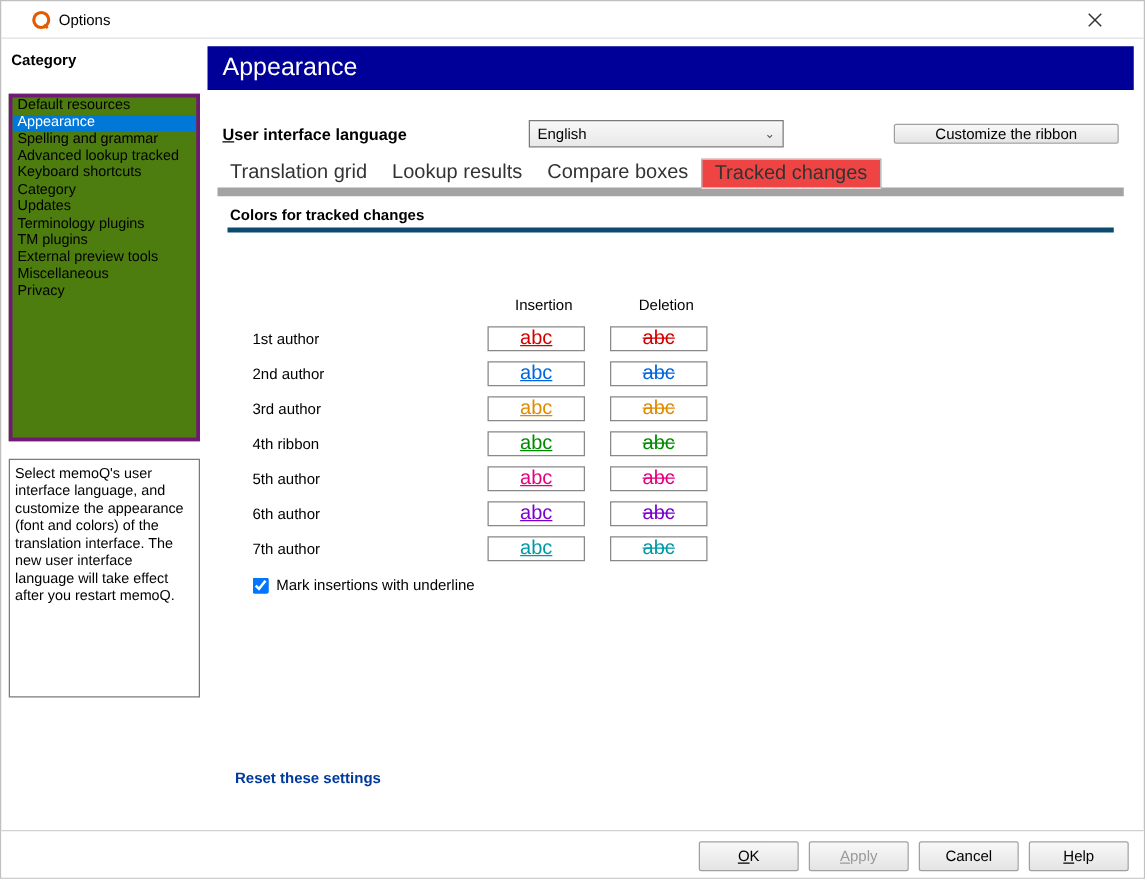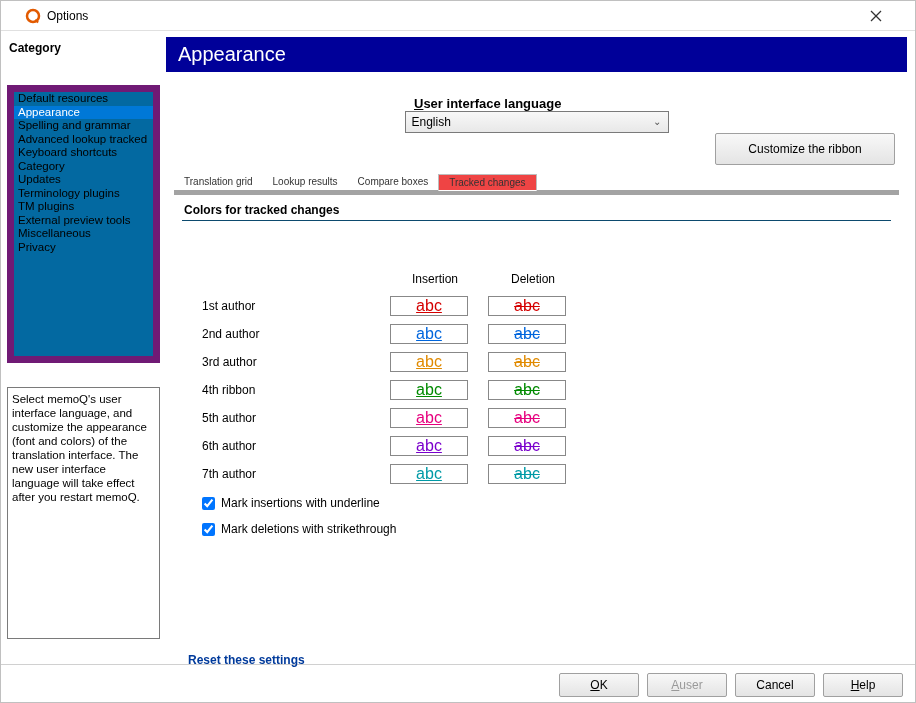--- a/index.html
+++ b/index.html
@@ -37,51 +37,51 @@
   .content {
     display: flex;
     height: calc(703px - 30px - 40px);
   }
 
   .left-col {
     width: 165px;
     padding: 6px;
     display: flex;
     flex-direction: column;
-    gap: 24px;
+    gap: 14px;
   }
   .panel-heading {
     font-weight: bold;
     font-size: 12px;
     padding: 4px 2px 6px 2px;
   }
   .listbox {
-    border: 7px solid #701a75;
-    background: #0369a1;
+    border: 3px solid #701a75;
+    background: #4d7c0f;
     height: 278px;
     overflow: auto;
     font-size: 11.5px;
   }
   .listbox-item {
     padding: 0px 4px;
     line-height: 13.5px;
     white-space: nowrap;
     cursor: default;
   }
   .listbox-item.selected {
     background: #0078d7;
     color: #fff;
   }
   .desc-box {
     border: 1px solid #7a7a7a;
     background: #fff;
     padding: 4px;
     font-size: 11.5px;
     line-height: 14px;
-    height: 252px;
+    height: 191px;
   }
 
   .right-col {
     flex: 1;
     display: flex;
     flex-direction: column;
     padding-right: 8px;
     padding-bottom: 6px;
   }
   .banner {
@@ -90,63 +90,62 @@
     font-size: 20px;
     font-weight: 500;
     padding: 6px 12px;
     margin-top: 6px;
     margin-bottom: 24px;
   }
   .top-row {
     display: flex;
     align-items: center;
     padding: 0 12px 8px 12px;
-    flex-direction: column;
   }
   .ui-lang-label {
     font-weight: bold;
     font-size: 13px;
     width: 245px;
   }
   .ui-lang-label .ul { text-decoration: underline; }
   .lang-select {
-    width: 264px;
+    width: 204px;
     height: 22px;
     border: 1px solid #7a7a7a;
     background: linear-gradient(#f8f8f8,#e8e8e8);
     display: flex;
     align-items: center;
     padding: 0 6px;
     position: relative;
     font-size: 12px;
     text-align: right;
   }
   .lang-select .chev {
     position: absolute;
     right: 6px; top: 4px;
     font-size: 10px;
     color: #555;
   }
   .ribbon-btn {
     margin-left: auto;
     width: 180px;
-    height: 32px;
+    height: 16px;
     border: 1px solid #a0a0a0;
     background: linear-gradient(#f8f8f8,#e4e4e4);
     border-radius: 2px;
     font-size: 12px;
     display: flex; align-items:center; justify-content:center;
     cursor: pointer;
   }
 
   .tabs-wrap { padding: 0 8px; }
   .tabstrip {
     display: flex;
-    font-size: 10px;
-    border-bottom: 5px solid #a3a3a3;
+    font-size: 16px;
+    border-bottom: 7px solid #a3a3a3;
   }
   .tab {
     padding: 2px 10px;
     color: #333;
     cursor: pointer;
     position: relative;
     top: 1px;
   }
   .tab.active {
     border: 1px solid #bdbdbd;
@@ -157,21 +156,21 @@
   .tab-body {
     border-top: none;
     padding: 8px 14px 8px 14px;
     position: relative;
     height: 480px;
   }
   .section-title {
     font-weight: bold;
     font-size: 12px;
     margin-bottom: 6px;
-    border-bottom: 1px solid #0c4a6e;
+    border-bottom: 4px solid #0c4a6e;
     padding-bottom: 3px;
     padding-left: 2px;
     margin-left: -6px;
     margin-right: -6px;
   }
   .color-grid {
     display: grid;
     grid-template-columns: 180px 90px 90px;
     column-gap: 8px;
     row-gap: 8px;
@@ -359,38 +358,34 @@
             </div>
             <div class="swatch">
               <span class="del" style="color: rgb(0, 154, 166);">abc</span>
             </div>
           </div>
 
         <label class="check-row">
           <input type="checkbox" checked="" style="">
           <span>Mark insertions with underline</span>
         </label>
-        <label class="check-row">
-          <input type="checkbox" checked="" style="">
-          <span>Mark deletions with strikethrough</span>
-        </label>
 
         <div class="reset-link">Reset these settings</div>
       </div>
     </div>
   </div>
 </div>
 
 <div class="footer">
   <div class="btn">
       <span class="ul">O</span>
       <span id="ok-rest">K</span>
     </div>
   <div class="btn disabled">
       <span class="ul">A</span>
-      <span id="apply-rest">user</span>
+      <span id="apply-rest">pply</span>
     </div>
   <div class="btn">Cancel</div>
   <div class="btn">
       <span class="ul">H</span>
       <span id="help-rest">elp</span>
     </div>
 </div>
 
 </body></html>

